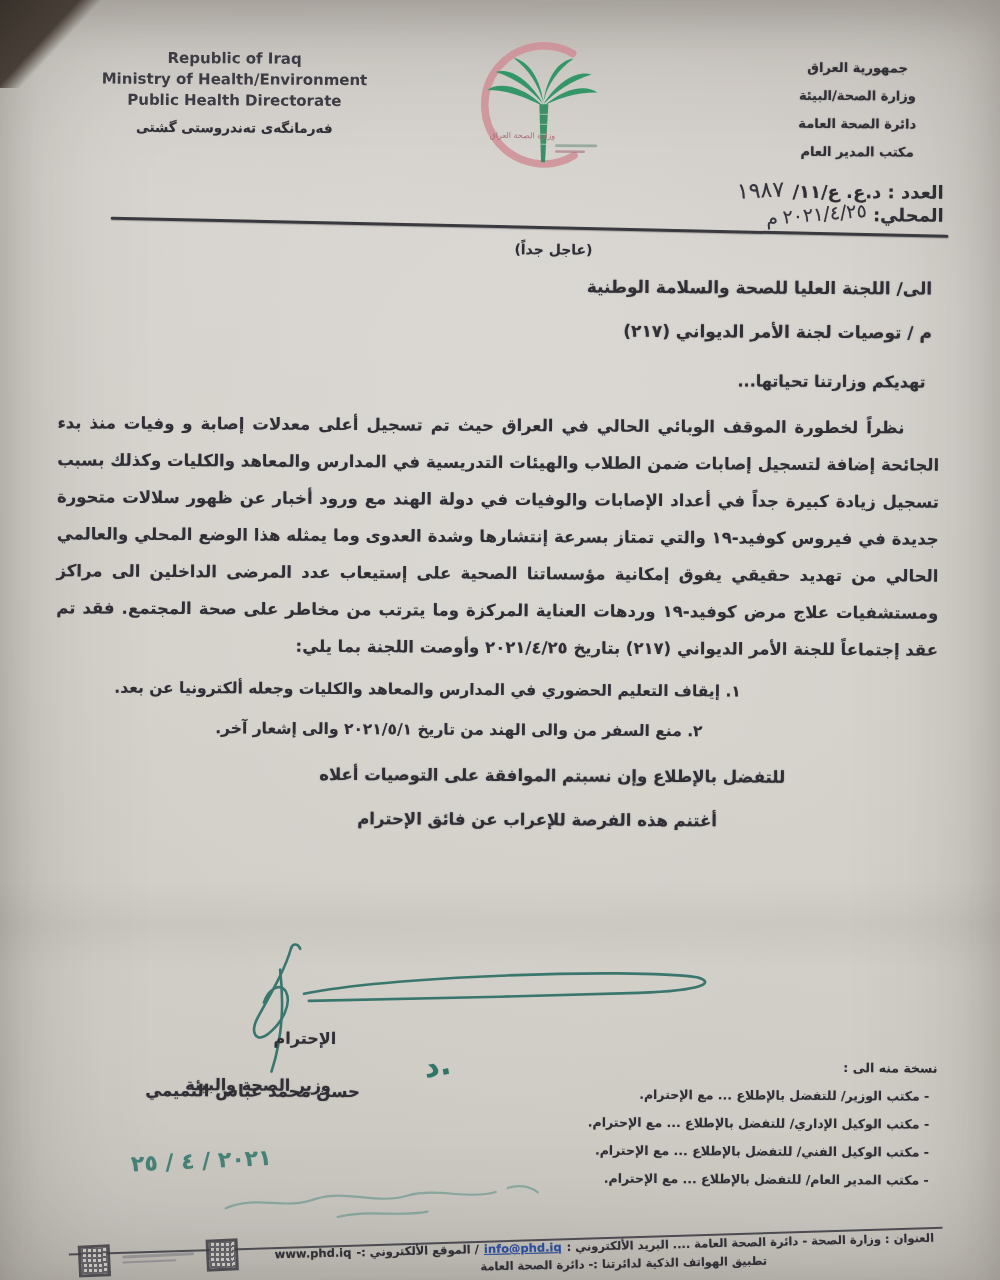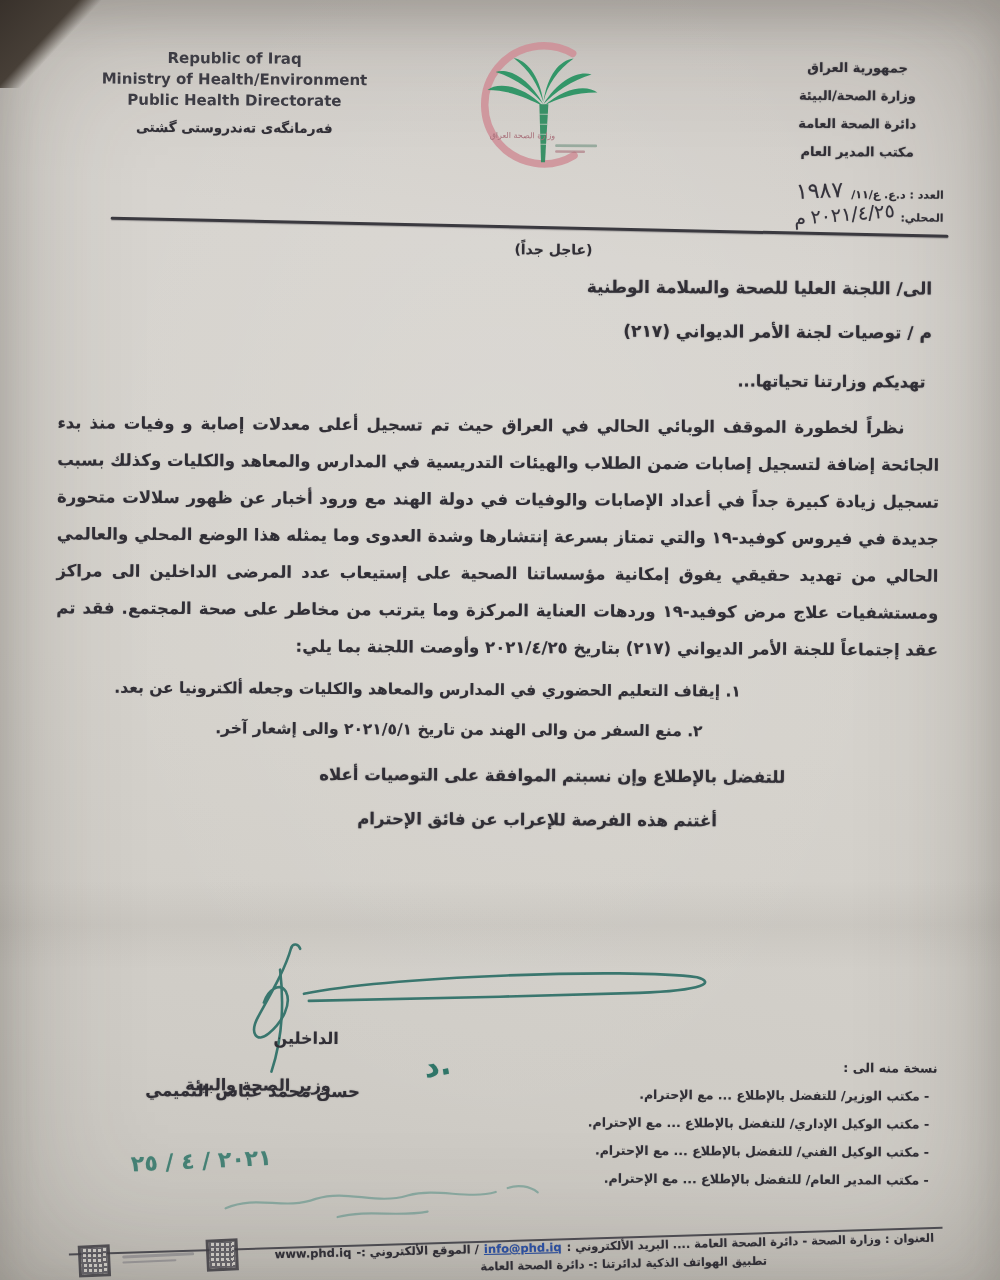--- a/index.html
+++ b/index.html
@@ -26,21 +26,21 @@
     left:0;top:0;width:150px;height:88px;
     background:linear-gradient(133deg,#38312b 0%,#473f37 34%,rgba(71,63,55,0) 44%);
   }
   .eng-letterhead{left:85px;top:50px;width:300px;text-align:center;font-weight:700;
     font-size:15px;line-height:21px;color:#3d3c44;}
   .eng-letterhead .ku{font-size:13.5px;margin-top:6px;font-weight:600;}
   .ar-letterhead{right:52px;top:52px;width:180px;text-align:center;font-weight:700;
     font-size:13px;line-height:28px;}
   .logo{left:452px;top:40px;width:195px;height:145px;}
   .ref-row{right:55px;top:176px;display:flex;align-items:baseline;gap:8px;}
-  .ref-label{font-size:11px;font-weight:700;}
+  .ref-label{font-size:18px;font-weight:700;}
   .ref-number{font-size:22px;letter-spacing:2px;transform:rotate(-3deg);}
   .date-row{right:55px;top:201px;display:flex;align-items:baseline;gap:6px;}
   .date-hand{direction:ltr;font-size:19px;letter-spacing:1px;transform:rotate(-5deg);display:flex;gap:5px;}
   .header-rule{left:112px;right:50px;top:219px;height:3px;background:#3a393f;border-radius:2px;
     transform:rotate(.9deg);transform-origin:left center;box-shadow:0 1px 1px rgba(58,57,63,.3);}
   .urgent{left:0;right:0;top:241px;text-align:center;font-size:14px;font-weight:700;transform:translateX(55px);}
   .addressee{right:66px;top:276px;font-size:17px;font-weight:700;}
   .subject{right:66px;top:320px;font-size:17px;font-weight:700;}
   .greeting{right:72px;top:370px;font-size:16px;font-weight:700;}
   .bodytext{left:60px;right:58px;top:407px;font-size:16.5px;line-height:37px;
@@ -147,21 +147,21 @@
 
     <svg class="abs sig-svg" viewBox="0 0 520 135">
       <g fill="none" stroke="#2c6f66" stroke-width="2.6" stroke-linecap="round" opacity=".92">
         <path d="M95 52 C180 34 420 24 488 33 C506 38 497 46 430 49 C330 53 170 57 100 59"></path>
         <path d="M82 6 C76 28 62 52 50 74 C40 92 48 102 60 92 C74 80 83 62 77 50 C71 40 59 48 55 61"></path>
         <path d="M71 28 C75 60 74 96 63 130"></path>
         <path d="M82 6 C84 1 89 2 91 7"></path>
       </g>
     </svg>
 
-    <div class="abs sig-title ar ink">الداخلين</div>
+    <div class="abs sig-title ar ink">الإحترام</div>
     <div class="abs sig-initial teal">د.</div>
     <div class="abs sig-name ar ink soft">حسن محمد عباس التميمي</div>
     <div class="abs sig-position ar ink soft">وزير الصحة والبيئة</div>
     <div class="abs sig-date teal">٢٠٢١ / ٤ / ٢٥</div>
 
     <div class="abs cc ar ink">
       <div>نسخة منه الى :</div>
       <div class="cc-item">- مكتب الوزير/ للتفضل بالإطلاع ... مع الإحترام.</div>
       <div class="cc-item">- مكتب الوكيل الإداري/ للتفضل بالإطلاع ... مع الإحترام.</div>
       <div class="cc-item">- مكتب الوكيل الفني/ للتفضل بالإطلاع ... مع الإحترام.</div>

